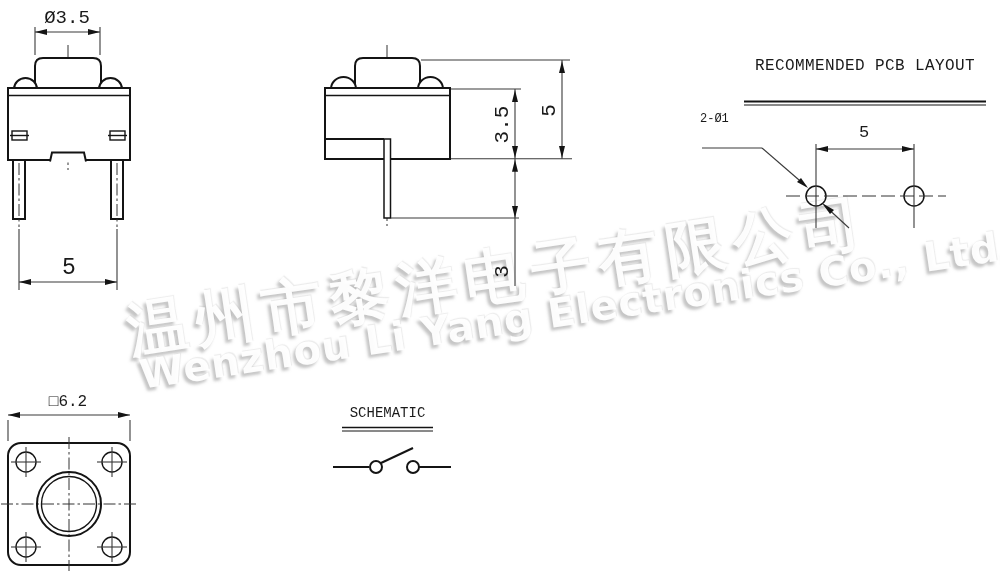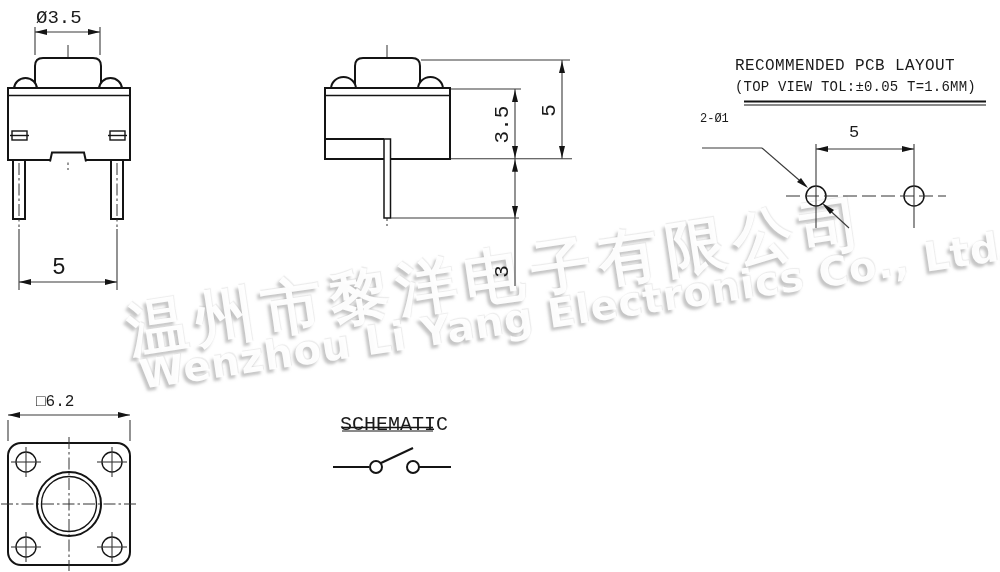--- a/index.html
+++ b/index.html
@@ -5,21 +5,21 @@
   html,body{margin:0;padding:0;background:#fff;}
   #canvas{
     position:relative;width:1000px;height:572px;background:#ffffff;
     overflow:hidden;font-family:"Liberation Mono","DejaVu Sans Mono",monospace;
   }
   #drawing-svg{position:absolute;left:0;top:0;}
   .lbl{
     position:absolute;color:#1a1a1a;white-space:nowrap;
     font-family:"Liberation Mono","DejaVu Sans Mono",monospace;
   }
-  .lbl.center{text-align:left;}
+  .lbl.center{text-align:center;}
   .rot{transform:rotate(-90deg);transform-origin:center center;text-align:center;}
   .wm{
     position:absolute;font-family:"DejaVu Sans",sans-serif;font-weight:bold;
     color:rgba(255,255,255,0.95);
     text-shadow:-3px 3px 3px rgba(150,150,150,0.55), 1px -1px 1px rgba(205,205,205,0.4);
     transform:rotate(-8.5deg);transform-origin:left center;white-space:nowrap;
     pointer-events:none;
   }
   .wm-cn{left:128px;top:292px;font-size:60px;letter-spacing:8px;}
   .wm-en{left:140px;top:352px;font-size:40px;letter-spacing:1px;}
@@ -182,21 +182,20 @@
   </svg>
 
   <div class="lbl center" style="left:36px;top:7px;width:62px;font-size:19px;">Ø3.5</div>
   <div class="lbl center" style="left:52px;top:255px;width:34px;font-size:23px;">5</div>
 
   <div class="lbl rot" style="left:477px;top:113px;width:50px;font-size:21px;">3.5</div>
   <div class="lbl rot" style="left:524px;top:99px;width:50px;font-size:21px;">5</div>
   <div class="lbl rot" style="left:477px;top:260px;width:50px;font-size:21px;">3</div>
 
   <div class="lbl center" style="left:735px;top:57px;width:260px;font-size:16px;letter-spacing:0.4px;">RECOMMENDED PCB LAYOUT</div>
-  <div class="lbl center" style="left:735px;top:79px;width:260px;font-size:14px;letter-spacing:0.2px;">(TOP VIEW TOL:±0.05 T=1.6MM)</div>
   <div class="lbl" style="left:700px;top:112px;font-size:12px;">2-Ø1</div>
   <div class="lbl center" style="left:849px;top:123px;width:30px;font-size:17px;">5</div>
 
   <div class="lbl center" style="left:36px;top:393px;width:64px;font-size:16px;">□6.2</div>
 
-  <div class="lbl center" style="left:340px;top:405px;width:95px;font-size:20px;margin-top:8px;">SCHEMATIC</div>
+  <div class="lbl center" style="left:340px;top:405px;width:95px;font-size:14px;">SCHEMATIC</div>
 
 </div>
 
 </body></html>

